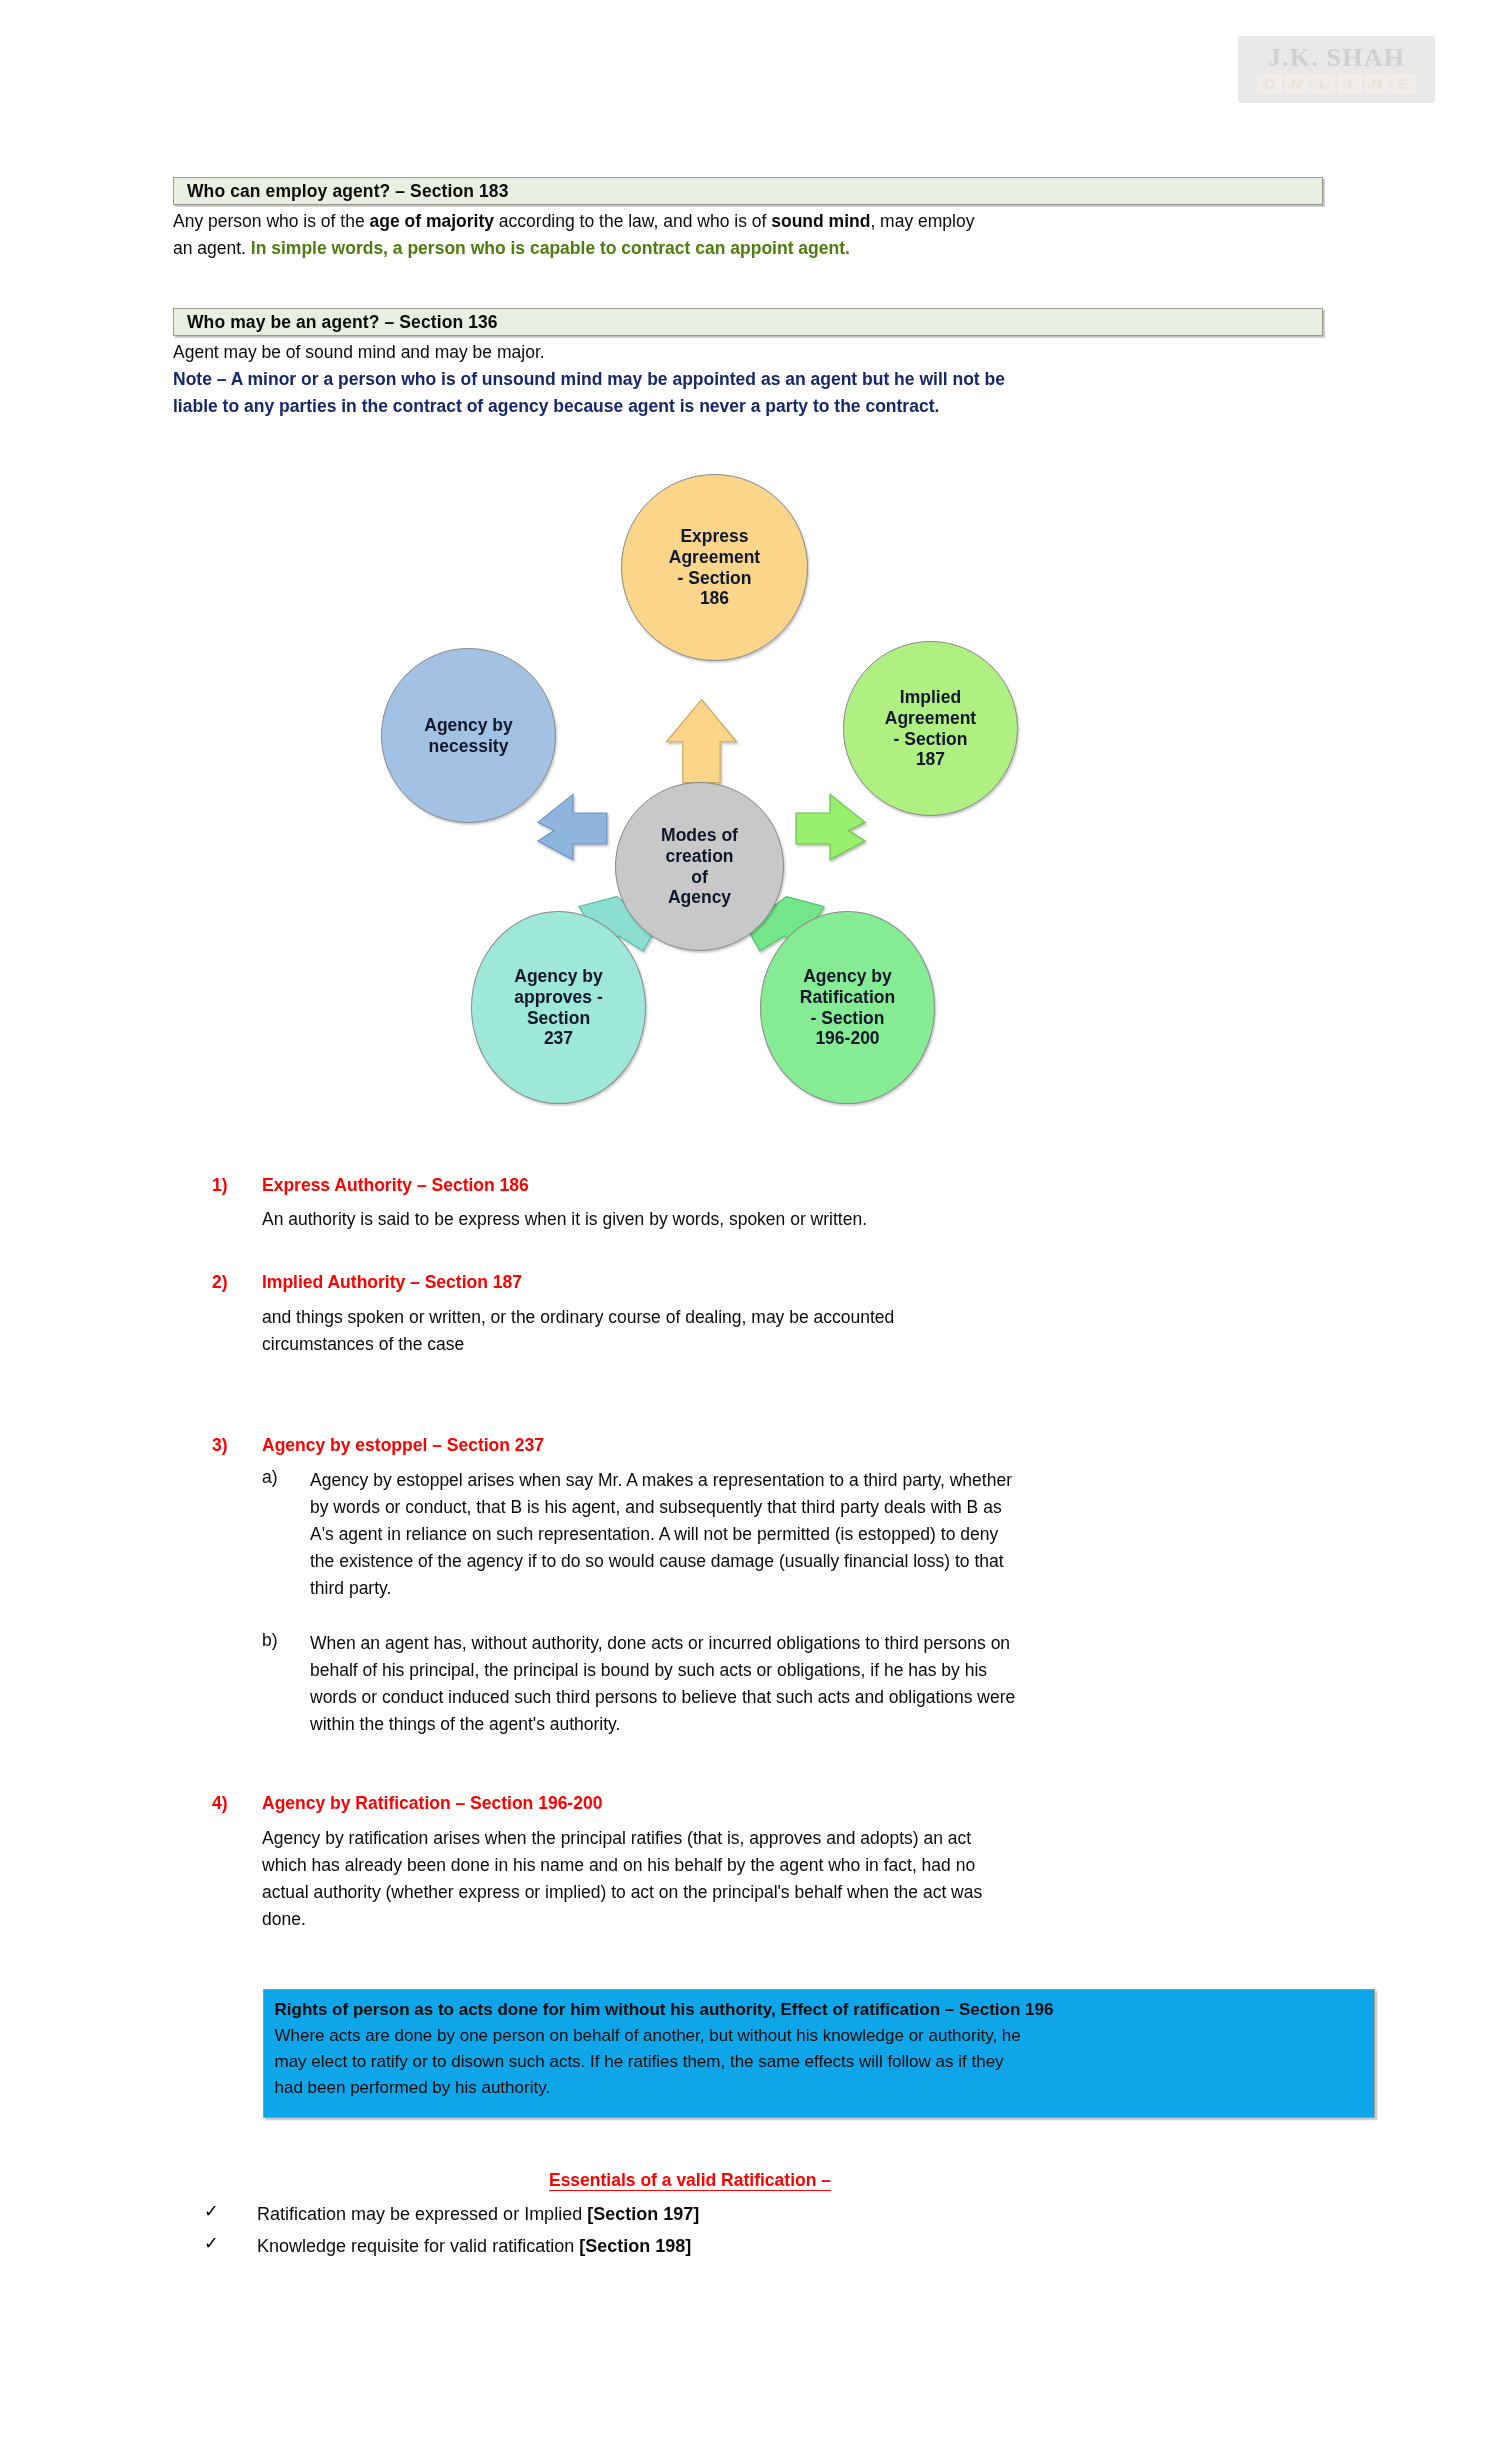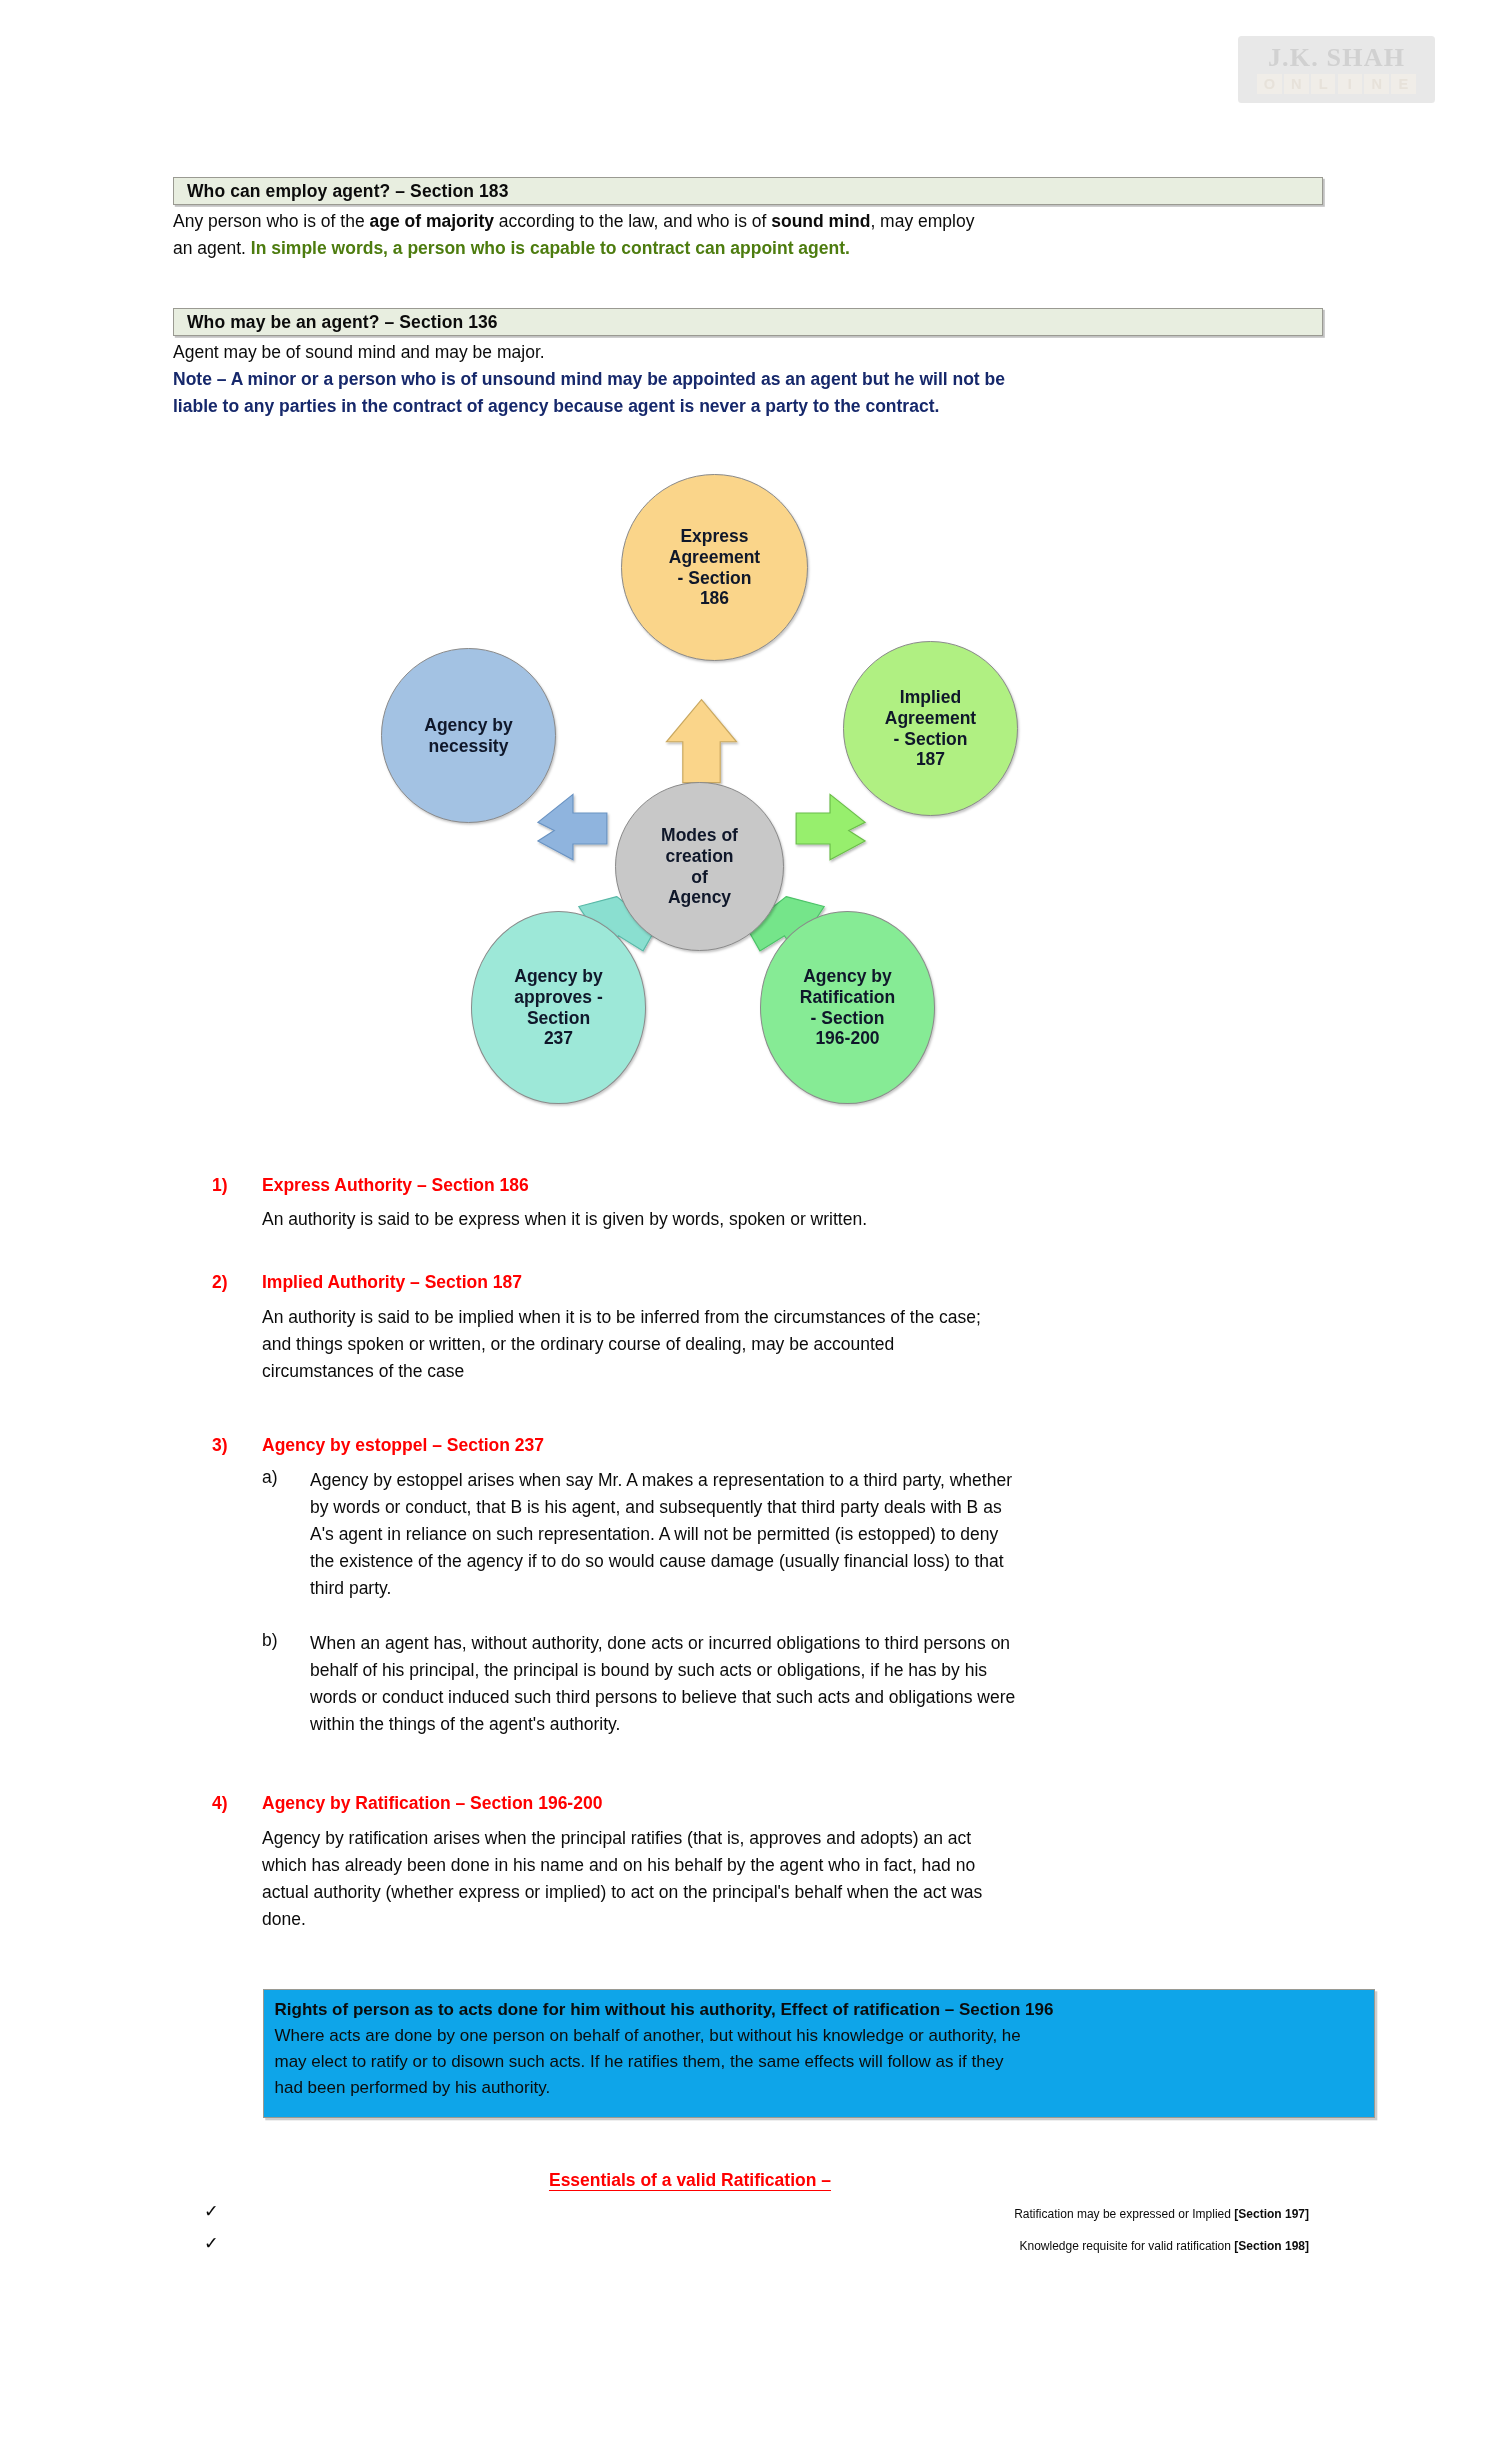--- a/index.html
+++ b/index.html
@@ -168,24 +168,23 @@
     width: 1380px;
     text-align: center;
     font-size: 17.5px;
     font-weight: 700;
     color: #ff0000;
     text-decoration: underline;
     text-underline-offset: 4.1px;
   }
   .check-row {
     position: absolute;
-    font-size: 12px;
+    font-size: 18px;
     line-height: 27px;
     color: #0b0b0b;
-    text-align: right;
   }
   .check-mark {
     position: absolute;
     font-size: 17.5px;
     color: #0b0b0b;
   }
 </style>
 </head>
 <body>
 
@@ -295,21 +294,20 @@
 
 <div class="list-num" style="left:212px; top:1175px;">1)</div>
 <div class="list-head" style="left:262px; top:1175px;">Express Authority – Section 186</div>
 <div class="list-body" style="left:262px; top:1206px; width:1069px;">
   <div>An authority is said to be express when it is given by words, spoken or written.</div>
 </div>
 
 <div class="list-num" style="left:212px; top:1272px;">2)</div>
 <div class="list-head" style="left:262px; top:1272px;">Implied Authority – Section 187</div>
 <div class="list-body" style="left:262px; top:1304px; width:1069px;">
-  <div>An authority is said to be implied when it is to be inferred from the circumstances of the case;</div>
   <div>and things spoken or written, or the ordinary course of dealing, may be accounted</div>
   <div>circumstances of the case</div>
 </div>
 
 <div class="list-num" style="left:212px; top:1435px;">3)</div>
 <div class="list-head" style="left:262px; top:1435px;">Agency by estoppel – Section 237</div>
 
 <div class="sub-mark" style="left:262px; top:1467px;">a)</div>
 <div class="list-body" style="left:310px; top:1467px; width:1028px;">
   <div>Agency by estoppel arises when say Mr. A makes a representation to a third party, whether</div>

